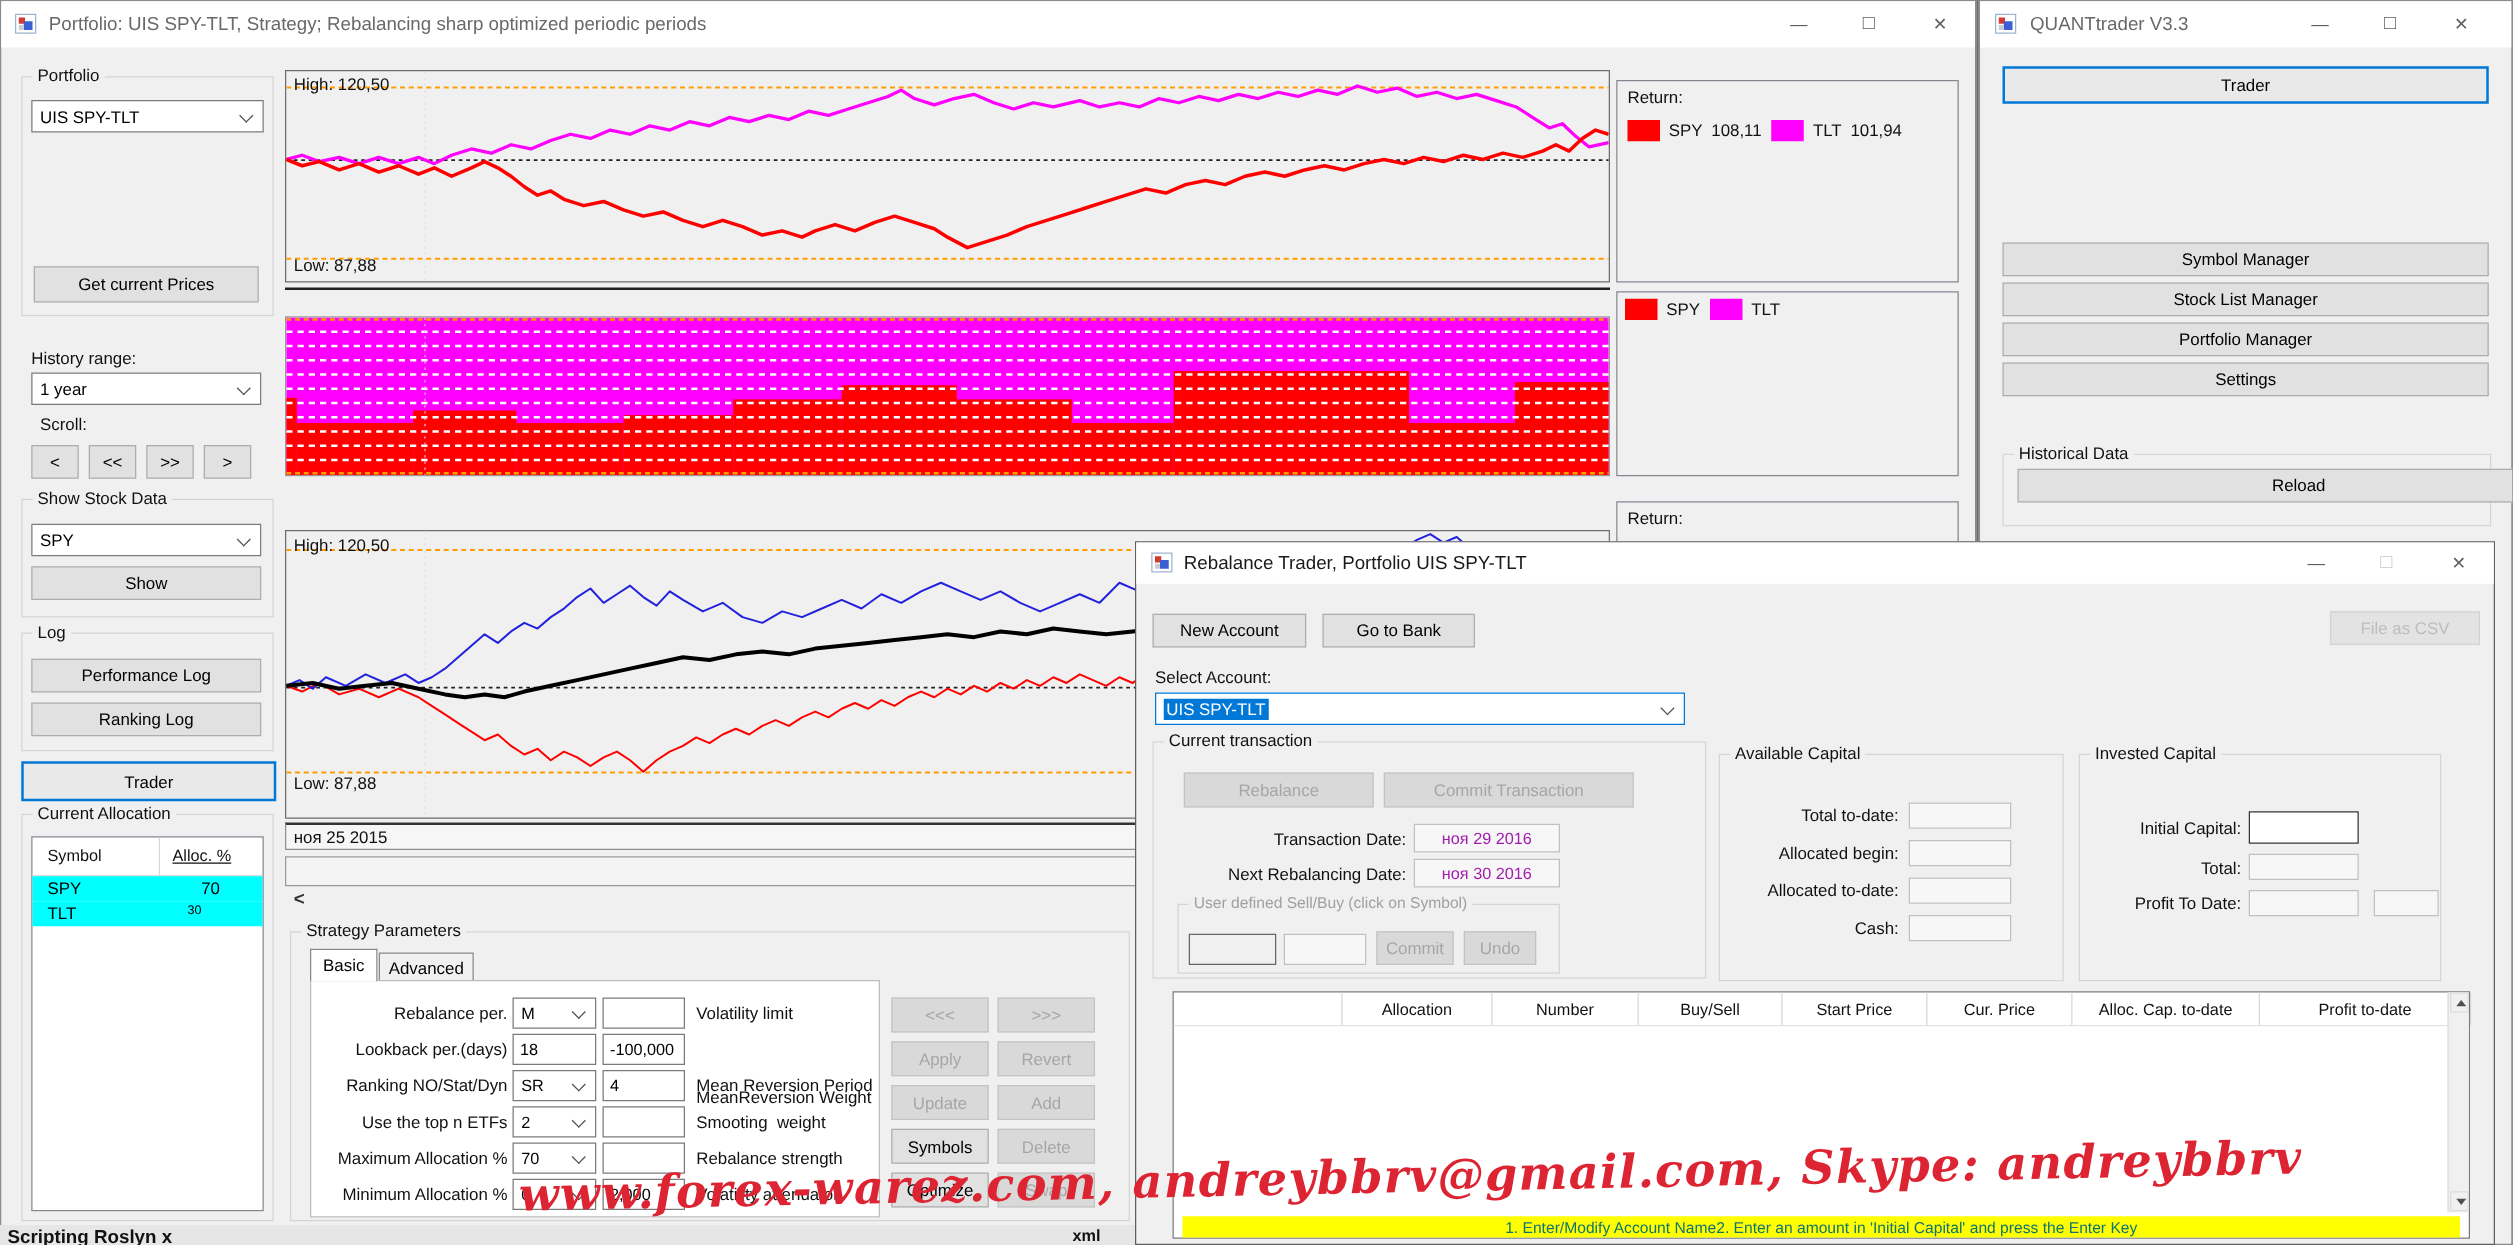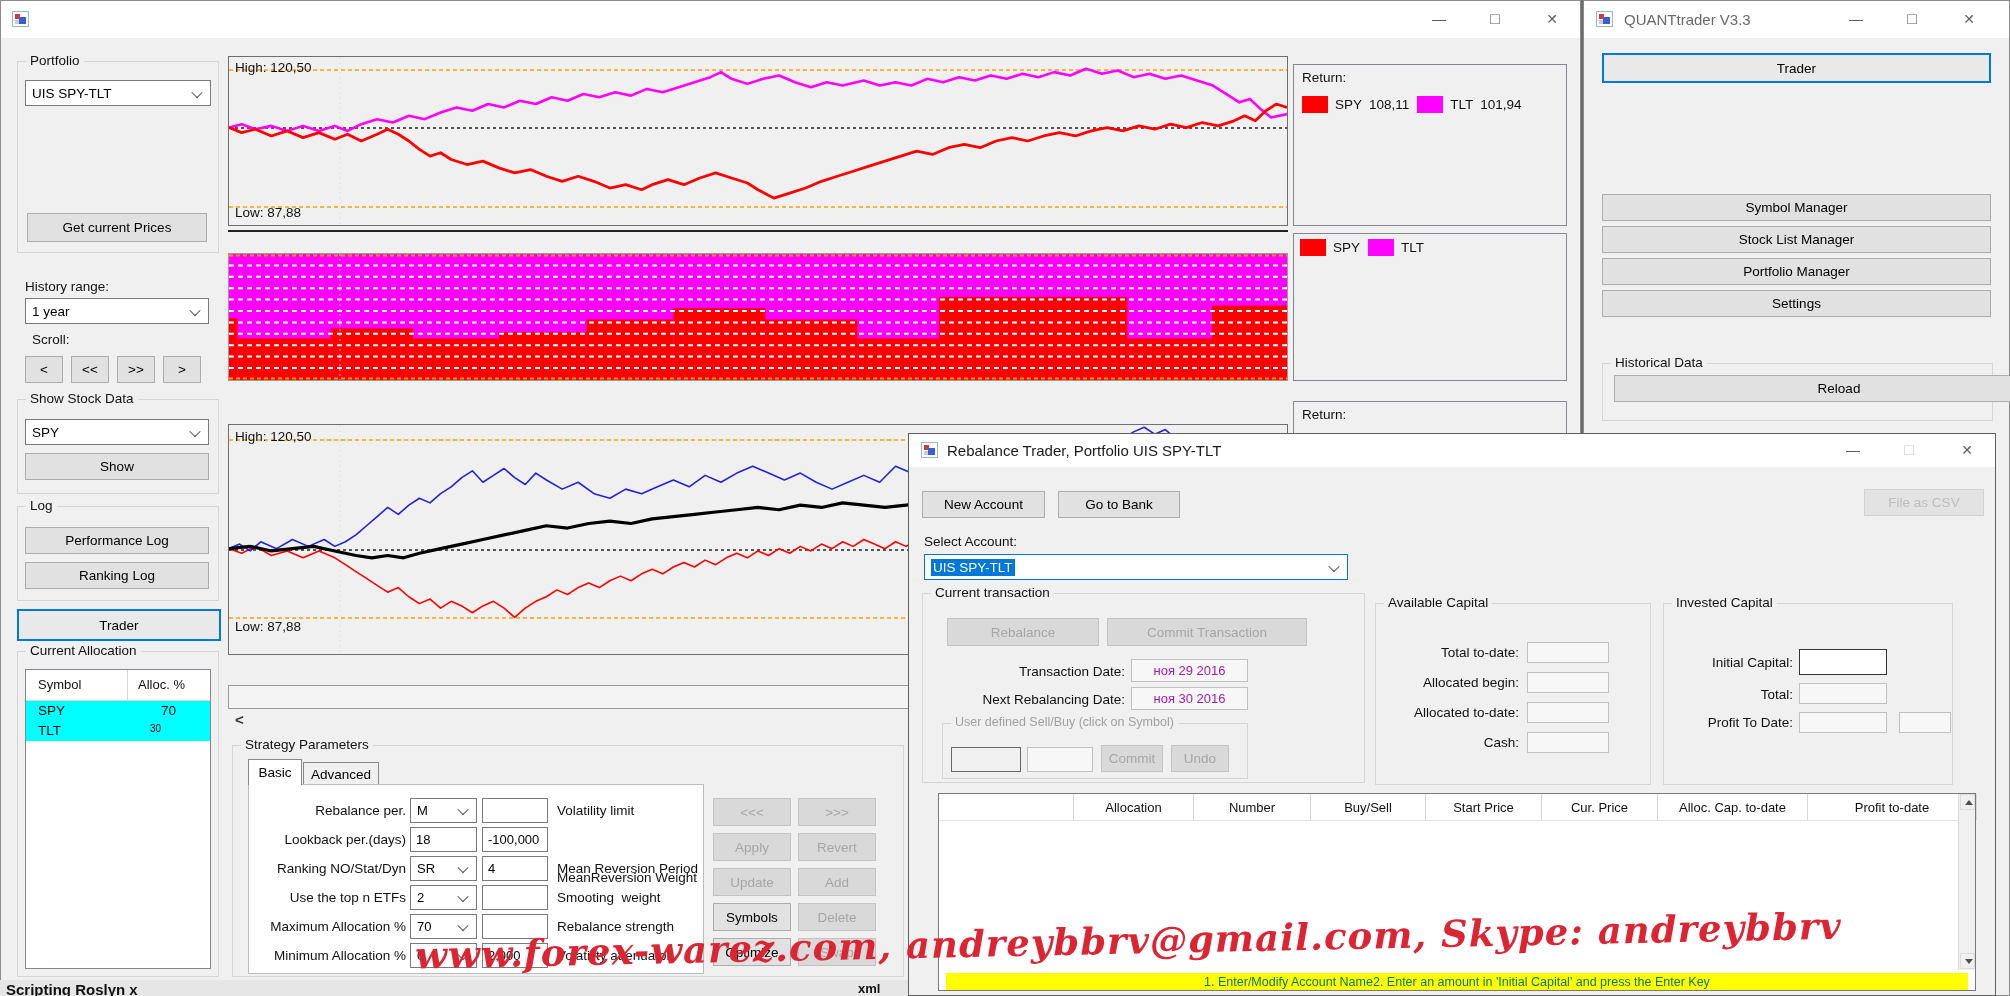--- a/index.html
+++ b/index.html
@@ -52,20 +52,21 @@
   <div style="position:absolute;left:6px;top:981px;z-index:3;font-size:15px;font-weight:bold;color:#111;">Scripting Roslyn x</div>
   <div style="position:absolute;left:858px;top:981px;z-index:3;font-size:13px;font-weight:bold;color:#111;">xml</div>
 
   <div class="win" style="left:0;top:0;width:1581px;height:984px;z-index:1;">
     <div class="titlebar">
       <div class="appicon" style="left:11px;top:10px;">
           <i class="r"></i>
           <i class="b"></i>
           <i class="g"></i>
         </div>
+      <div class="title-text" style="left:38px;">Portfolio: UIS SPY-TLT, Strategy; Rebalancing sharp optimized periodic periods</div>
       <div class="winctl" style="left:1415px;">—</div>
       <div class="winctl" style="left:1471px;font-size:16px;">□</div>
       <div class="winctl" style="left:1528px;">✕</div>
     </div>
 
     <div class="groupbox" style="left:16px;top:60px;width:202px;height:192px;">
       <span class="grouplabel">Portfolio</span>
     </div>
     <div class="combo" style="left:24px;top:79px;width:186px;height:26px;">
       <span>UIS SPY-TLT</span>
@@ -99,21 +100,21 @@
     <div class="btn" style="left:24px;top:561px;width:184px;height:27px;">Ranking Log</div>
 
     <div class="btn focused" style="left:16px;top:608px;width:204px;height:32px;">Trader</div>
 
     <div class="groupbox" style="left:16px;top:650px;width:202px;height:326px;">
       <span class="grouplabel">Current Allocation</span>
     </div>
     <div style="position:absolute;left:24px;top:668px;width:186px;height:300px;background:#fff;border:1px solid #828790;box-sizing:border-box;">
       <div style="position:absolute;left:0;top:0;width:100%;height:30px;border-bottom:1px solid #d8d8d8;">
         <span class="lbl" style="left:12px;top:7px;font-size:13px;">Symbol</span>
-        <span class="lbl" style="left:112px;top:7px;font-size:13px;">Alloc. %</span>
+        <span class="lbl" style="left:112px;top:7px;font-size:13px;text-decoration:underline;">Alloc. %</span>
         <i style="position:absolute;left:101px;top:0;width:1px;height:30px;background:#d8d8d8;"></i>
       </div>
       <div id="alloc-body" style="position:absolute;left:0;top:31px;width:100%;">
           <div style="position: relative; height: 20px; background: rgb(0, 255, 255);">
             <span style="position: absolute; left: 12px; top: 2px; font-size: 13.5px;">SPY</span>
             <span style="position: absolute; left: 110px; top: 2px; width: 40px; text-align: right; font-size: 13.5px;">70</span>
           </div>
           <div style="position: relative; height: 20px; background: rgb(0, 255, 255);">
             <span style="position: absolute; left: 12px; top: 2px; font-size: 13.5px;">TLT</span>
             <span style="position: absolute; left: 124px; top: 2px; width: 40px; font-size: 10px;">30</span>
@@ -170,20 +171,23 @@
           <line x1="0" y1="15" x2="1058" y2="15" stroke="#ff9d00" stroke-width="1.6" stroke-dasharray="4,3"></line>
           <line x1="0" y1="125" x2="1058" y2="125" stroke="#222" stroke-width="1.4" stroke-dasharray="3,3"></line>
           <line x1="0" y1="193" x2="1058" y2="193" stroke="#ff9d00" stroke-width="1.6" stroke-dasharray="4,3"></line>
           <polyline points="0,123.66000000000001 12.696,128.24 26.450000000000003,121.37 42.32,130.53 58.19,125.95000000000002 74.06,132.82 89.93,125.95000000000002 105.80000000000001,132.82 116.38,139.69 126.96,146.56 137.54,153.43 148.12,160.29999999999998 158.7,167.17 169.28,162.59 179.86,171.75 190.44,178.62 201.02,174.04 211.60000000000002,183.20000000000002 222.17999999999998,176.33 232.76,180.91 243.34,187.78 253.92,180.91 264.5,176.33 275.08,183.20000000000002 285.66,192.35999999999999 296.24,183.20000000000002 306.82,176.33 317.4,171.75 327.98,164.88 338.56,169.46 349.14000000000004,162.59 359.72,158.01 370.29999999999995,162.59 380.88,155.72 391.46,151.14000000000001 402.04,155.72 412.62,148.85 423.20000000000005,144.27 433.78,148.85 444.35999999999996,141.98 454.94,137.4 465.52,141.98 476.1,135.10999999999999 486.68,139.69 497.26,132.82 507.84,128.24 518.42,132.82 529,125.95000000000002 539.58,130.53 550.16,123.66000000000001 560.74,128.24 571.32,121.37 581.9000000000001,125.95000000000002 592.48,119.08 603.06,123.66000000000001 613.64,116.79 624.2199999999999,121.37 634.8,114.5 645.38,119.08 655.96,123.66000000000001 666.54,116.79 677.12,121.37 687.7,114.5 698.2800000000001,119.08 708.86,112.21 719.44,116.79 730.02,109.92 740.5999999999999,114.5 751.18,107.63 761.76,112.21 772.34,105.34 782.92,109.92 793.5,103.05 804.08,107.63 814.66,100.76 825.24,105.34 835.82,98.47 846.4000000000001,103.05 856.98,107.63 867.56,112.21 878.14,105.34 888.7199999999999,116.79 899.3,107.63 909.88,100.76 920.46,93.89 931.04,89.31 941.62,98.47 952.2,105.34 962.7800000000001,96.17999999999999 973.36,89.31 983.94,84.73 994.52,80.14999999999999 1005.0999999999999,84.73 1015.68,77.86 1026.26,82.44 1036.84,75.57000000000001 1047.42,80.14999999999999 1058,73.28" fill="none" stroke="#ff0000" stroke-width="1.6" stroke-linejoin="round"></polyline>
           <polyline points="0,123.66000000000001 10.58,119.08 21.16,125.95000000000002 31.74,116.79 47.61,123.66000000000001 63.48,114.5 79.35,121.37 95.22,114.5 105.80000000000001,121.37 116.38,116.79 126.96,109.92 137.54,100.76 148.12,91.60000000000001 158.7,82.44 169.28,89.31 179.86,80.14999999999999 190.44,73.28 201.02,77.86 211.60000000000002,68.7 222.17999999999998,61.830000000000005 232.76,52.67 243.34,45.800000000000004 253.92,57.25 264.5,50.38 275.08,43.51 285.66,52.67 296.24,59.54 306.82,48.089999999999996 317.4,54.96 333.27,64.12 349.14000000000004,57.25 365.01,68.7 380.88,73.28 396.75,64.12 412.62,68.7 428.49,61.830000000000005 444.35999999999996,54.96 460.23,61.830000000000005 476.1,50.38 491.97,57.25 507.84,48.089999999999996 523.71,41.22 539.58,48.089999999999996 555.45,54.96 571.32,48.089999999999996 587.19,57.25 603.06,64.12 618.93,57.25 634.8,50.38 650.67,57.25 666.54,41.22 682.41,48.089999999999996 698.2800000000001,36.64 714.1500000000001,43.51 730.02,34.35 745.89,38.93 761.76,29.77 777.63,34.35 793.5,25.19 809.37,20.61 825.24,27.48 841.11,18.32 851.69,11.450000000000001 862.27,16.03 872.8499999999999,9.16 883.43,20.61 894.01,13.74 904.59,6.87 915.17,2.29 925.75,9.16 936.33,4.58 946.91,13.74 957.49,20.61 968.07,16.03 978.6500000000001,25.19 989.23,18.32 999.81,22.900000000000002 1010.39,16.03 1020.9699999999999,20.61 1031.55,18.32 1042.1299999999999,22.900000000000002 1058,20.61" fill="none" stroke="#2222dd" stroke-width="1.6" stroke-linejoin="round"></polyline>
           <polyline points="0,123.66000000000001 21.16,121.37 42.32,125.95000000000002 63.48,123.66000000000001 84.64,121.37 105.80000000000001,125.95000000000002 126.96,130.53 142.83,132.82 158.7,130.53 174.57000000000002,132.82 190.44,128.24 211.60000000000002,123.66000000000001 232.76,119.08 253.92,114.5 275.08,109.92 296.24,105.34 317.4,100.76 338.56,103.05 359.72,98.47 380.88,96.17999999999999 402.04,98.47 423.20000000000005,93.89 444.35999999999996,91.60000000000001 465.52,89.31 486.68,87.02 507.84,84.73 529,82.44 550.16,84.73 571.32,80.14999999999999 592.48,82.44 613.64,77.86 634.8,80.14999999999999 655.96,82.44 677.12,80.14999999999999 698.2800000000001,77.86 719.44,80.14999999999999 740.5999999999999,75.57000000000001 761.76,70.99 782.92,66.41 804.08,61.830000000000005 825.24,59.54 846.4000000000001,61.830000000000005 867.56,59.54 888.7199999999999,61.830000000000005 909.88,57.25 931.04,48.089999999999996 952.2,41.22 962.7800000000001,36.64 973.36,41.22 983.94,34.35 994.52,38.93 1005.0999999999999,32.06 1015.68,36.64 1026.26,38.93 1036.84,34.35 1047.42,38.93 1058,36.64" fill="none" stroke="#000000" stroke-width="3.2" stroke-linejoin="round"></polyline>
         </svg>
       <div class="chart-label" style="left:6px;top:4px;">High: 120,50</div>
       <div class="chart-label" style="left:6px;top:194px;">Low: 87,88</div>
     </div>
+    <div style="position:absolute;left:227px;top:657px;width:1060px;height:22px;background:#f6f6f6;border:1px solid #8f8f8f;border-top:2px solid #333;box-sizing:border-box;">
+      <span class="lbl" style="left:6px;top:2px;">ноя 25 2015</span>
+    </div>
     <div style="position:absolute;left:227px;top:684px;width:1060px;height:24px;background:#f4f4f4;border:1px solid #9a9a9a;box-sizing:border-box;"></div>
     <div class="lbl" style="left:234px;top:710px;font-size:15px;font-weight:bold;color:#333;">&lt;</div>
 
     <div class="groupbox" style="left:231px;top:744px;width:672px;height:232px;">
       <span class="grouplabel">Strategy Parameters</span>
     </div>
     <div class="tab sel" style="left:247px;top:758px;width:54px;height:26px;line-height:26px;">Basic</div>
     <div class="tab unsel" style="left:302px;top:761px;width:76px;height:23px;line-height:23px;">Advanced</div>
     <div style="position:absolute;left:247px;top:783px;width:456px;height:190px;background:#fff;border:1px solid #bdbdbd;box-sizing:border-box;"></div>
     <div id="strategy-rows">

